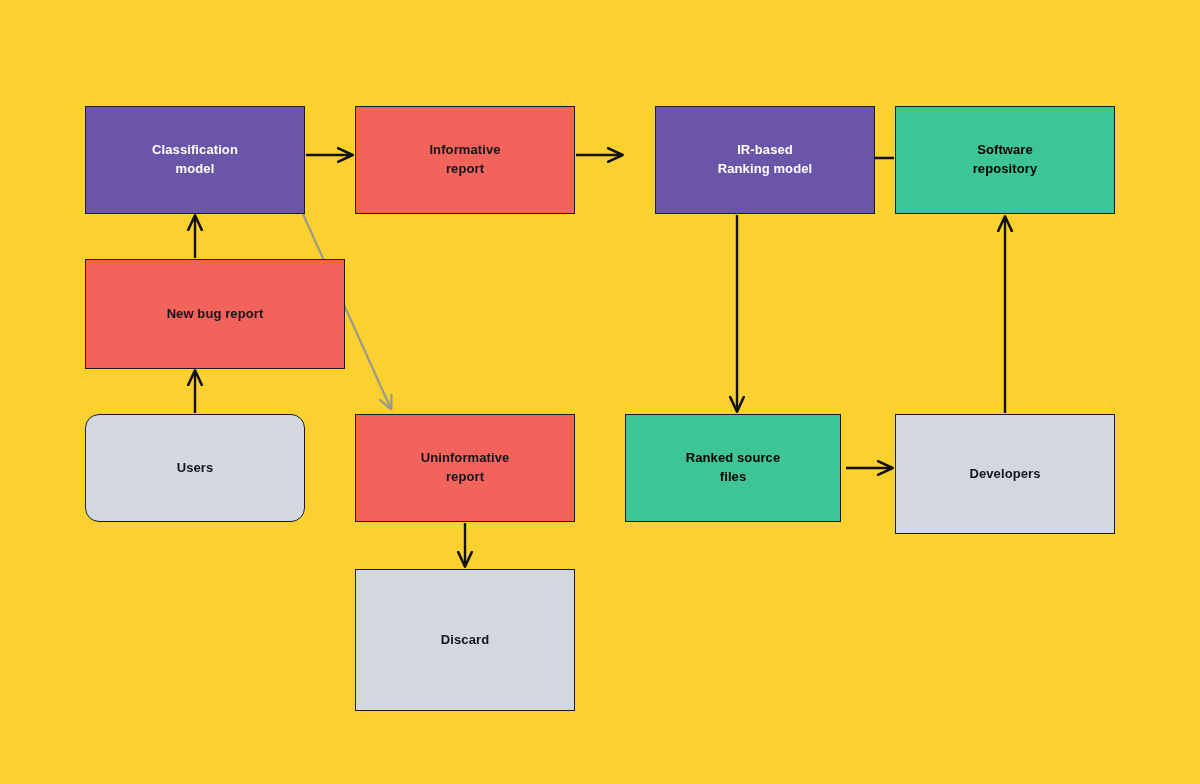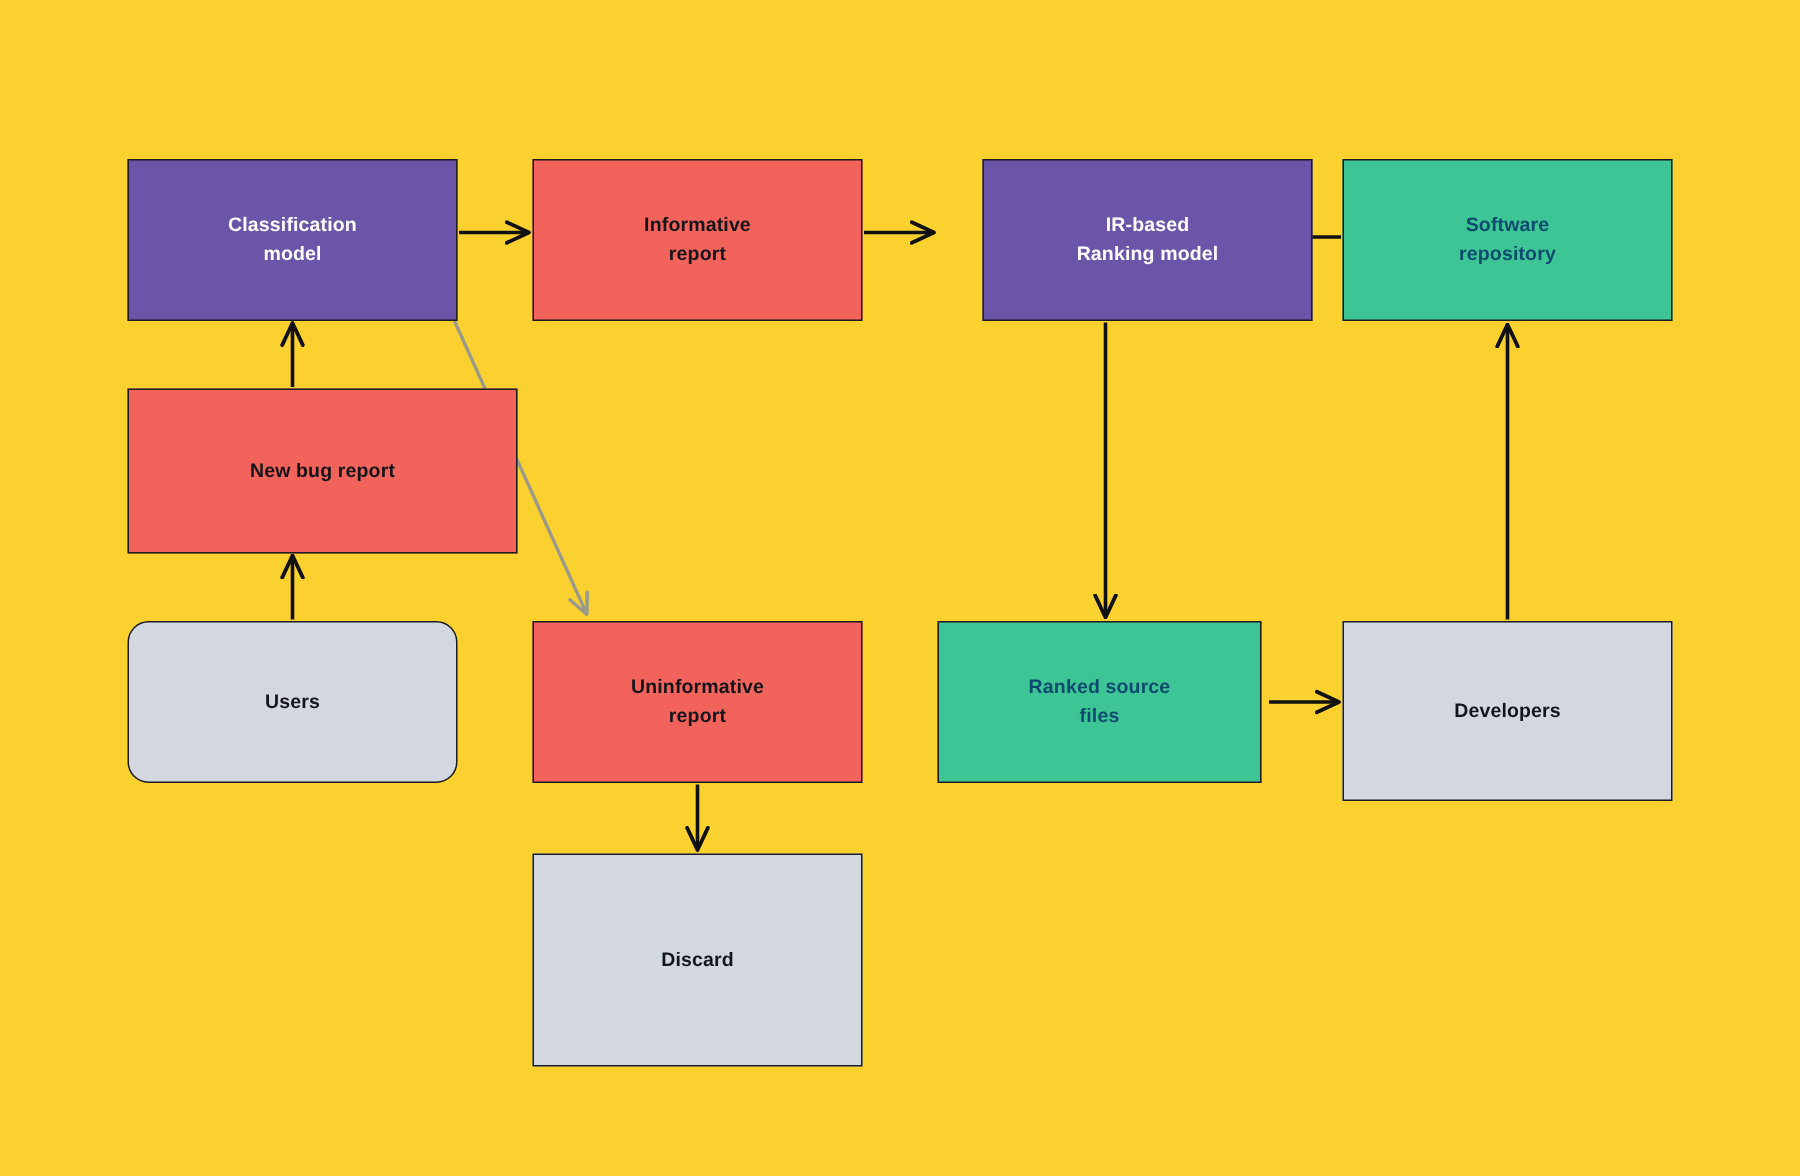--- a/index.html
+++ b/index.html
@@ -36,21 +36,21 @@
     text-align: center;
     font-weight: bold;
     font-size: 13px;
     line-height: 1.45;
     letter-spacing: 0.1px;
     white-space: pre-line;
     padding: 4px 8px;
   }
   .fill-purple { background: #6B55A8; color: #ffffff; }
   .fill-red    { background: #F2635C; color: #14141a; }
-  .fill-green  { background: #3DC595; color: #0c4a6e; }
+  .fill-green  { background: #3DC595; color: #000000; }
   .fill-gray   { background: #D3D8E0; color: #14141a; }
 </style>
 </head>
 <body>
 
 <div id="canvas">
 
   <svg id="edges" viewBox="0 0 1200 784" width="1200" height="784" xmlns="http://www.w3.org/2000/svg">
     <defs>
       <marker id="arrow-black" viewBox="0 0 10 10" refX="9" refY="5" markerWidth="7" markerHeight="7" orient="auto-start-reverse">

